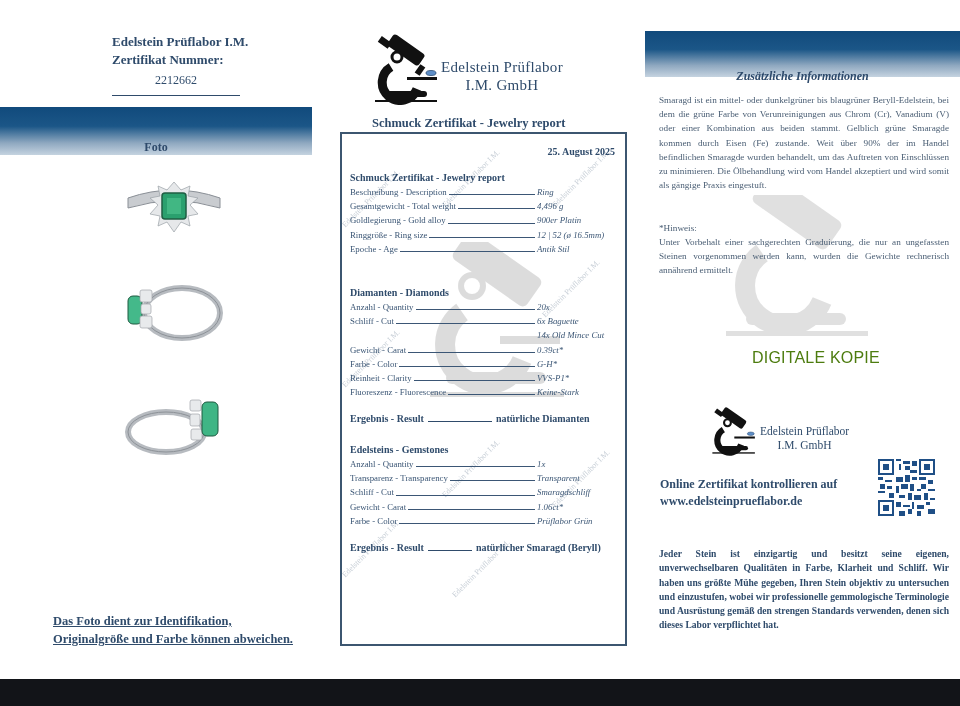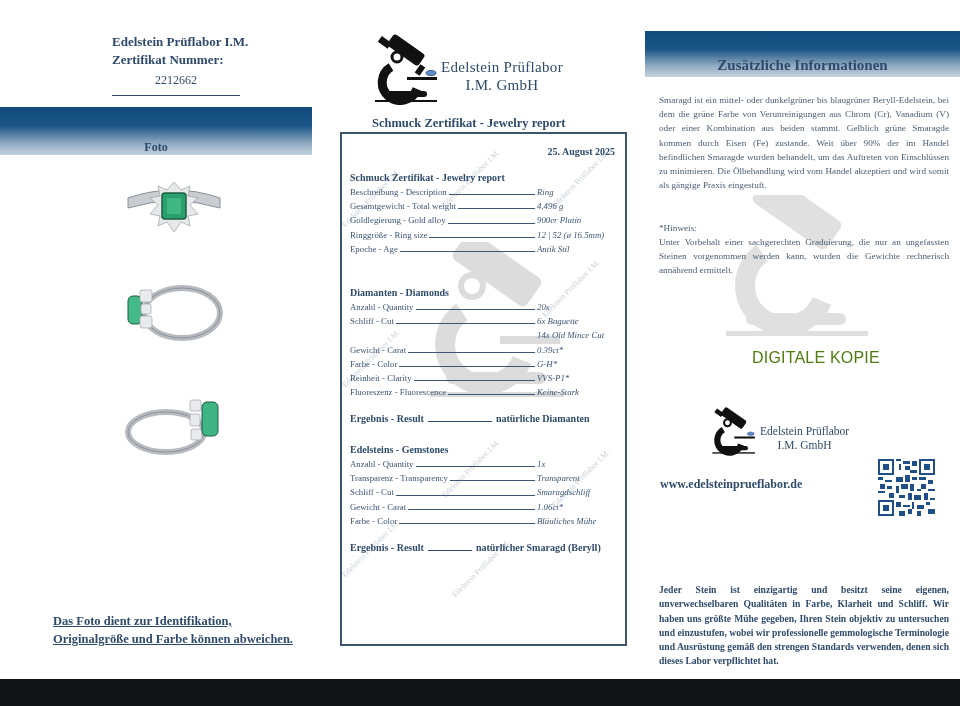--- a/index.html
+++ b/index.html
@@ -31,32 +31,32 @@
   .row .lbl { flex: 0 0 auto; }
   .row .fill { flex: 1 1 auto; border-bottom: 1px solid #3b5675; margin: 0 2px 4px 2px; }
   .row .val { flex: 0 0 78px; font-style: italic; }
   .row.sub .lbl { visibility: hidden; }
   .row.sub .fill { visibility: hidden; }
   .result { display: flex; font-weight: bold; font-size: 10px; line-height: 14px; color: #2f4b6b; white-space: nowrap; }
   .result .fill { flex: 0 0 auto; border-bottom: 1px solid #2f4b6b; margin: 0 4px 4px 4px; }
 
   
   #info-band { left: 645px; top: 31px; width: 315px; height: 46px; }
-  #info-band .band-title { top: 26px; font-size: 15px; }
+  #info-band .band-title { top: 38px; font-size: 12px; font-style: italic; }
   .para { position: absolute; left: 659px; width: 290px; font-size: 9.2px; line-height: 14.2px; text-align: justify; color: #4a5e74; }
   #para-1 { top: 93px; }
   #hinweis-head { top: 221px; }
   #hinweis-body { top: 235px; }
   #watermark-right { left: 722px; top: 195px; width: 150px; height: 145px; opacity: 0.16; }
   #digital-copy { left: 752px; top: 349px; font-family: "Liberation Sans", "DejaVu Sans", sans-serif; font-size: 16px; color: #4d7c0f; letter-spacing: 0.2px; }
   #logo-small { left: 711px; top: 405px; width: 48px; height: 52px; }
   #logo-small-text { left: 760px; top: 424px; font-size: 11.5px; line-height: 14px; color: #2f4b6b; text-align: center; }
   #online-check { left: 660px; top: 476px; font-weight: bold; font-size: 12px; line-height: 17px; color: #2f4b6b; }
   #qr-code { left: 878px; top: 459px; width: 57px; height: 57px; }
-  #para-closing { top: 547px; font-weight: bold; color: #2f4b6b; font-size: 9.6px; line-height: 14.3px; margin-top: 36px; }
+  #para-closing { top: 547px; font-weight: bold; color: #2f4b6b; font-size: 9.6px; line-height: 14.3px; }
 
   #bottom-bar { left: 0; top: 679px; width: 960px; height: 27px; background: #121418; }
 </style>
 </head>
 <body>
 
 <div id="left-header" class="abs">
   <div>Edelstein Prüflabor I.M.</div>
   <div>Zertifikat Nummer:</div>
 </div>
@@ -233,21 +233,21 @@
         <span class="val">Smaragdschliff</span>
       </div>
     <div class="row">
         <span class="lbl">Gewicht - Carat</span>
         <span class="fill"></span>
         <span class="val">1.06ct*</span>
       </div>
     <div class="row">
         <span class="lbl">Farbe - Color</span>
         <span class="fill"></span>
-        <span class="val">Bläuliches Mühe</span>
+        <span class="val">Prüflabor Grün</span>
       </div>
     <div class="result" style="margin-top:13px;">
       <span>Ergebnis - Result</span>
       <span class="fill" style="width:44px;"></span>
       <span>natürlicher Smaragd (Beryll)</span>
     </div>
   </div>
 </div>
 
 <div id="info-band" class="abs band">
@@ -276,20 +276,21 @@
   <ellipse cx="58" cy="40" rx="5" ry="2.5" fill="#5f8fc8" stroke="#2b4d75" stroke-width="0.8"></ellipse>
   <rect x="10" y="58" width="44" height="6" rx="3" fill="#111"></rect>
   <rect x="2" y="67" width="62" height="2" fill="#111"></rect>
 </svg>
 <div id="logo-small-text" class="abs">
   <div>Edelstein Prüflabor</div>
   <div>I.M. GmbH</div>
 </div>
 
 <div id="online-check" class="abs">
+  <div>Online Zertifikat kontrollieren auf</div>
   <div>www.edelsteinprueflabor.de</div>
 </div>
 
 <svg id="qr-code" class="abs" viewBox="0 0 25 25" shape-rendering="crispEdges">
   <rect width="25" height="25" fill="#fff"></rect>
   <g fill="#1f4f86">
     <rect x="0" y="0" width="7" height="7"></rect>
       <rect x="1" y="1" width="5" height="5" fill="#fff"></rect>
       <rect x="2" y="2" width="3" height="3"></rect>
     <rect x="18" y="0" width="7" height="7"></rect>

